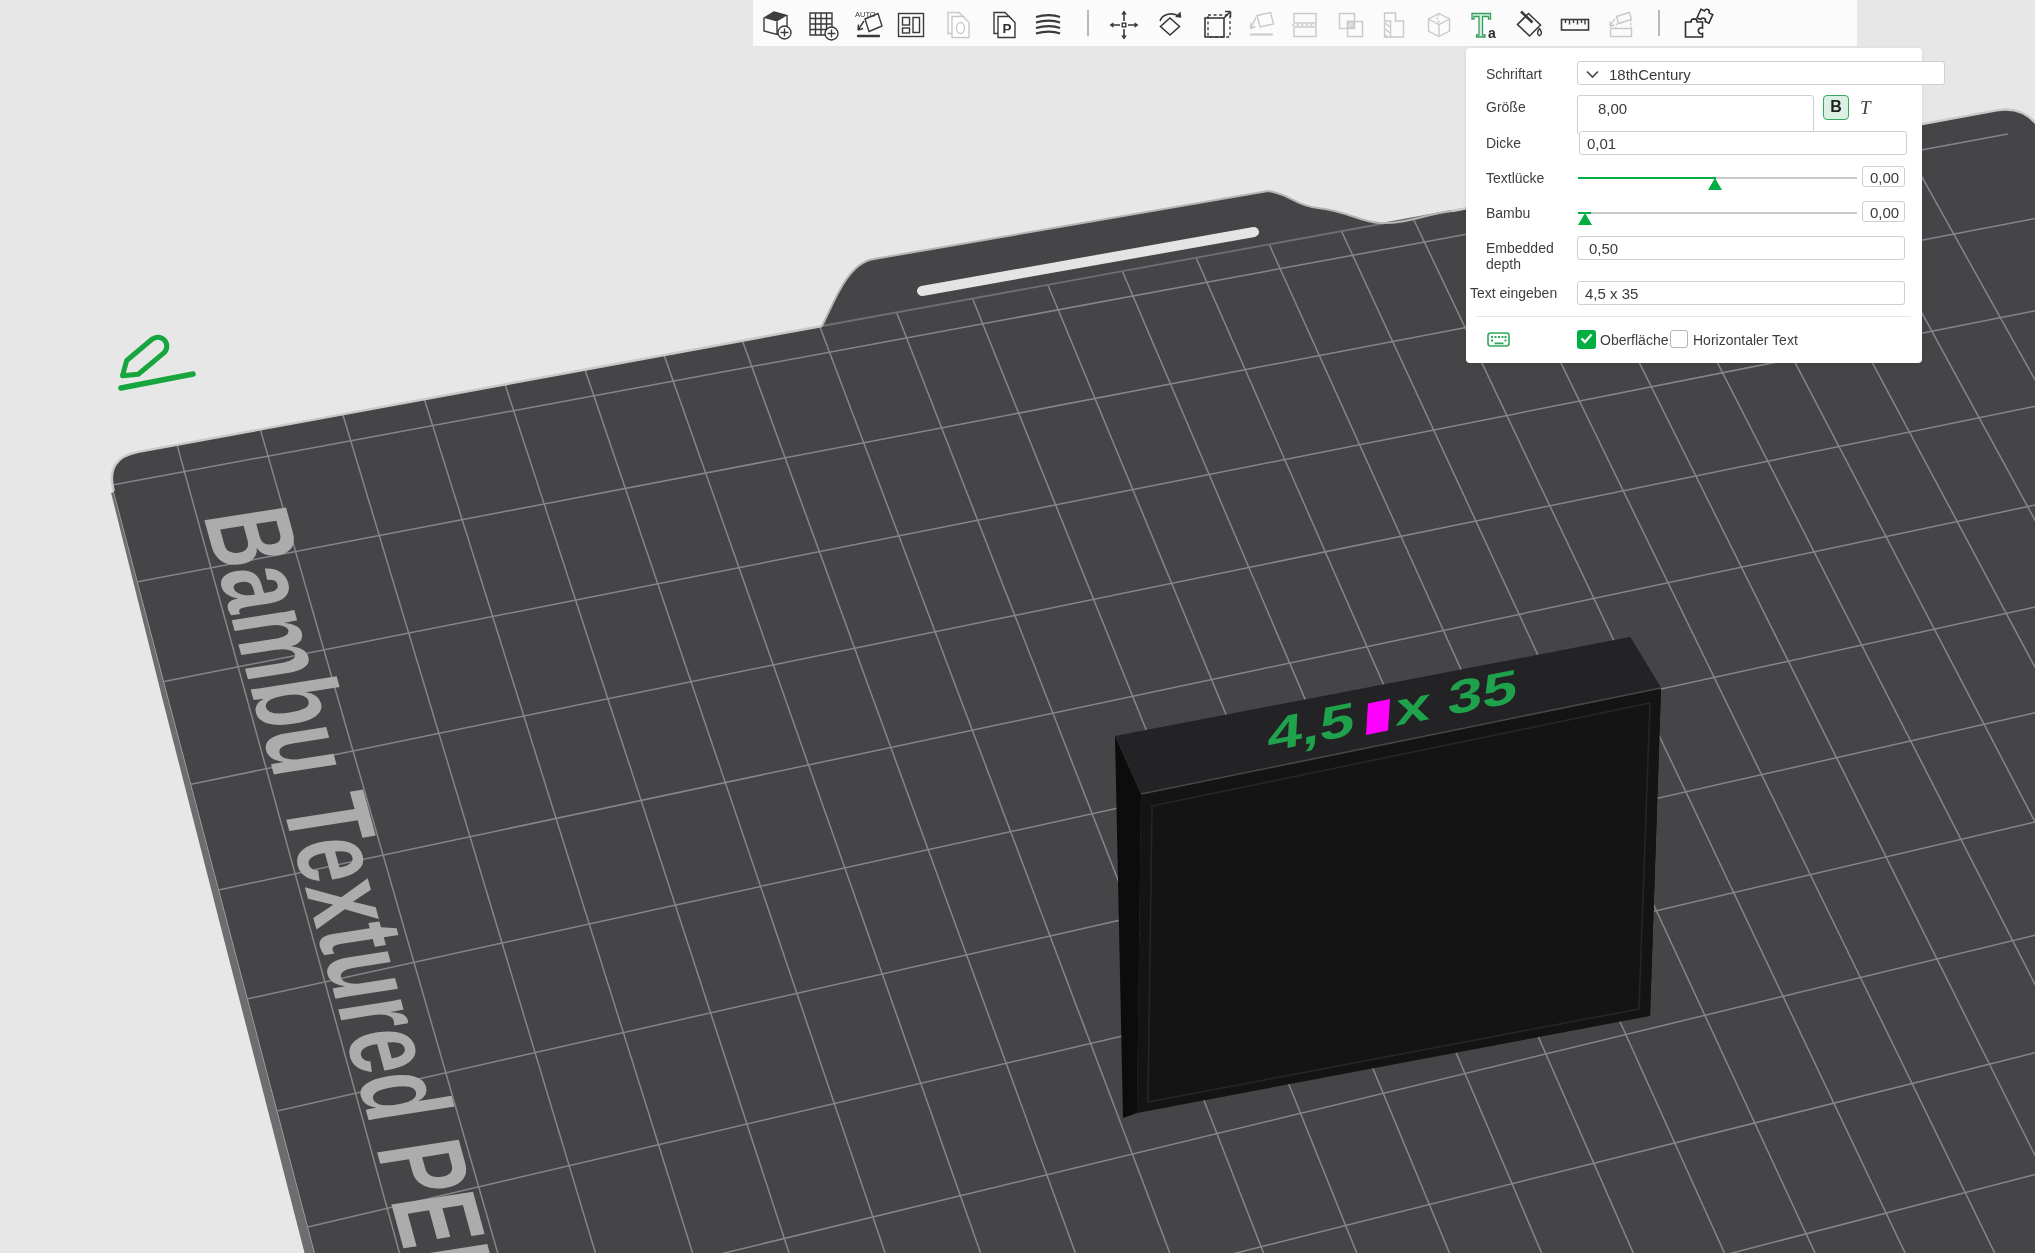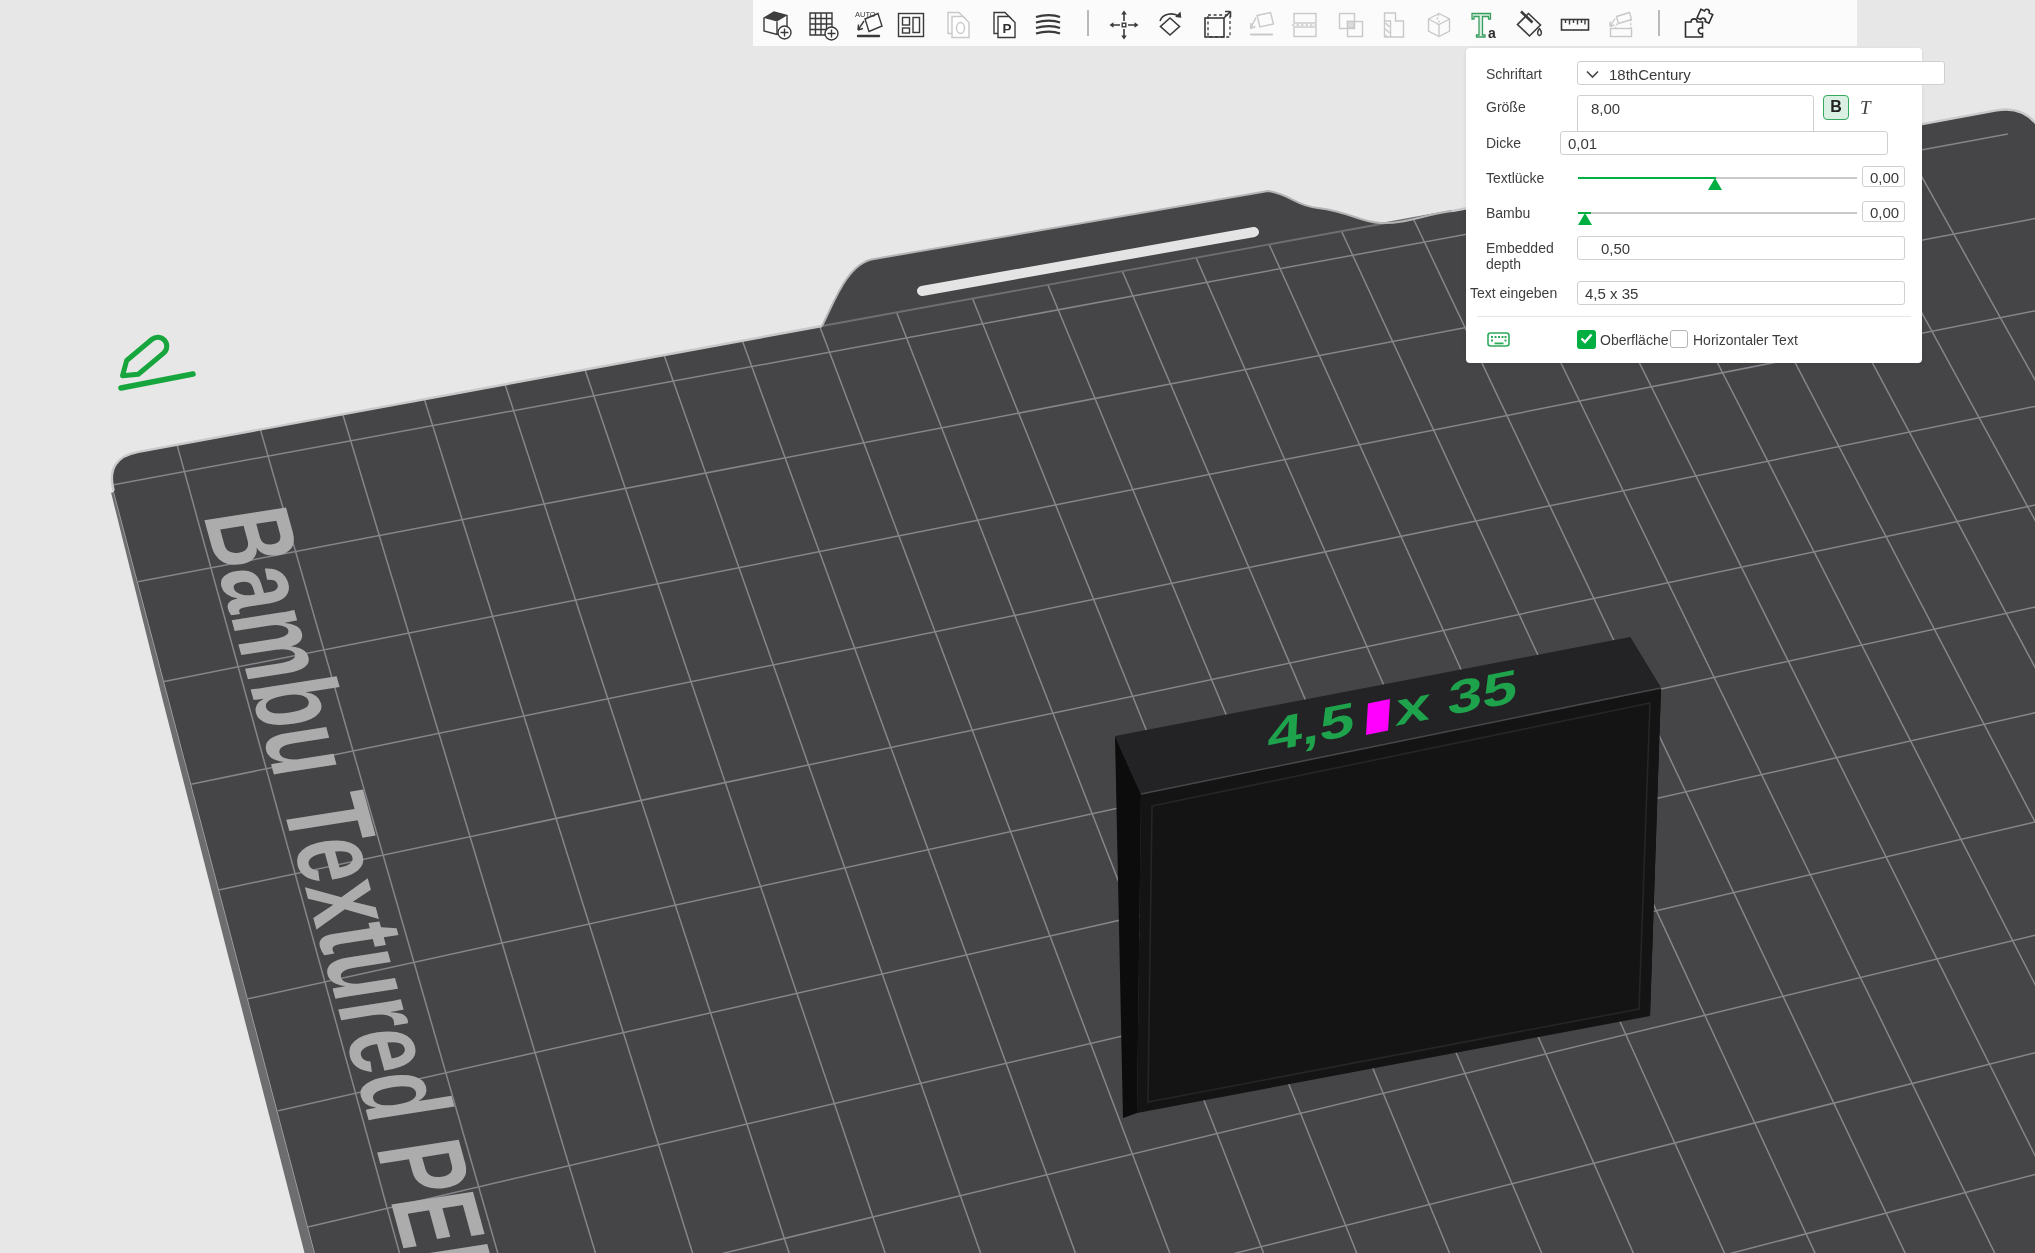--- a/index.html
+++ b/index.html
@@ -185,37 +185,37 @@
         </svg></div>
       <div style="position:absolute;left:334px;top:10px;width:2px;height:26px;background:#b9b9b9"></div>
       <div style="position:absolute;left:905px;top:10px;width:2px;height:26px;background:#b9b9b9"></div>
     </div>
 <div style="position:absolute;left:1466px;top:48px;width:456px;height:315px;background:#fff;border-radius:4px;box-shadow:0 1px 4px rgba(0,0,0,0.08)">
       <div style="position:absolute;left:20px;top:18px;font-size:14px;color:#3e3e3e">Schriftart</div>
       <div style="position:absolute;left:111px;top:13px;width:368px;height:24px;border:1px solid #cfcfcf;border-radius:3px;background:#fff;font-size:15px;color:#3a3a3a;line-height:24px;padding-left:7px;box-sizing:border-box"><span style="display:inline-block;vertical-align:1px;margin-right:9px"><svg width="15" height="9" viewBox="0 0 15 9">
             <path d="M2 1.5 L7.5 7 L13 1.5" fill="none" stroke="#4a4a4a" stroke-width="1.7"></path>
           </svg></span>18thCentury</div>
       <div style="position:absolute;left:20px;top:51px;font-size:14px;color:#3e3e3e">Größe</div>
-      <div style="position:absolute;left:111px;top:47px;width:237px;height:40px;border:1px solid #cfcfcf;border-radius:3px;background:#fff;font-size:15px;color:#3a3a3a;line-height:25px;padding-left:13px;box-sizing:border-box">8,00</div>
+      <div style="position:absolute;left:111px;top:47px;width:237px;height:40px;border:1px solid #cfcfcf;border-radius:3px;background:#fff;font-size:15px;color:#3a3a3a;line-height:25px;padding-left:20px;box-sizing:border-box">8,00</div>
       <div style="position:absolute;left:357px;top:47px;width:26px;height:25px;border:1.6px solid #35a95f;border-radius:4px;background:#daf0e3;box-sizing:border-box;text-align:center;font-weight:bold;font-size:16px;color:#232323;line-height:22px">B</div>
       <div style="position:absolute;left:394px;top:49px;font-size:19px;font-style:italic;color:#444;font-family:Liberation Serif,serif">T</div>
       <div style="position:absolute;left:20px;top:87px;font-size:14px;color:#3e3e3e">Dicke</div>
-      <div style="position:absolute;left:94px;top:83px;width:328px;height:24px;border:1px solid #cfcfcf;border-radius:3px;background:#fff;font-size:15px;color:#3a3a3a;line-height:24px;padding-left:7px;box-sizing:border-box">0,01</div>
+      <div style="position:absolute;left:113px;top:83px;width:328px;height:24px;border:1px solid #cfcfcf;border-radius:3px;background:#fff;font-size:15px;color:#3a3a3a;line-height:24px;padding-left:7px;box-sizing:border-box">0,01</div>
       <div style="position:absolute;left:20px;top:122px;font-size:14px;color:#3e3e3e">Textlücke</div>
       <div style="position:absolute;left:112px;top:129px;width:279px;height:1.5px;background:#c9c9c9"></div>
       <div style="position:absolute;left:112px;top:128.5px;width:138px;height:2.5px;background:#00ae42"></div>
       <div style="position:absolute;left:242px;top:130px;width:0;height:0;border-left:7px solid transparent;border-right:7px solid transparent;border-bottom:12px solid #00ae42"></div>
       <div style="position:absolute;left:396px;top:118px;width:43px;height:21px;border:1px solid #cfcfcf;border-radius:3px;background:#fff;font-size:15px;color:#3a3a3a;line-height:21px;padding-left:7px;box-sizing:border-box">0,00</div>
       <div style="position:absolute;left:20px;top:157px;font-size:14px;color:#3e3e3e">Bambu</div>
       <div style="position:absolute;left:112px;top:164px;width:279px;height:1.5px;background:#c9c9c9"></div>
       <div style="position:absolute;left:112px;top:163.5px;width:13px;height:2.5px;background:#00ae42"></div>
       <div style="position:absolute;left:112px;top:165px;width:0;height:0;border-left:7px solid transparent;border-right:7px solid transparent;border-bottom:12px solid #00ae42"></div>
       <div style="position:absolute;left:396px;top:153px;width:43px;height:21px;border:1px solid #cfcfcf;border-radius:3px;background:#fff;font-size:15px;color:#3a3a3a;line-height:21px;padding-left:7px;box-sizing:border-box">0,00</div>
       <div style="position:absolute;left:20px;top:192px;font-size:14px;color:#3e3e3e">Embedded<br>depth</div>
-      <div style="position:absolute;left:111px;top:188px;width:328px;height:24px;border:1px solid #cfcfcf;border-radius:3px;background:#fff;font-size:15px;color:#3a3a3a;line-height:24px;padding-left:23px;box-sizing:border-box">0,50</div>
+      <div style="position:absolute;left:111px;top:188px;width:328px;height:24px;border:1px solid #cfcfcf;border-radius:3px;background:#fff;font-size:15px;color:#3a3a3a;line-height:24px;padding-left:11px;box-sizing:border-box">0,50</div>
       <div style="position:absolute;left:4px;top:237px;font-size:14px;color:#3e3e3e">Text eingeben</div>
       <div style="position:absolute;left:111px;top:233px;width:328px;height:24px;border:1px solid #cfcfcf;border-radius:3px;background:#fff;font-size:15px;color:#3a3a3a;line-height:24px;padding-left:7px;box-sizing:border-box">4,5 x 35</div>
       <div style="position:absolute;left:11px;top:268px;width:434px;height:1px;background:#e6e6e6"></div>
       <div style="position:absolute;left:21px;top:282px"><svg width="23" height="19" viewBox="0 0 23 19">
           <rect x="1" y="3" width="21" height="13" rx="2.5" fill="none" stroke="#2fa95c" stroke-width="1.6"></rect>
           <g fill="#2fa95c">
             <rect x="4" y="6" width="2" height="2"></rect>
             <rect x="7.5" y="6" width="2" height="2"></rect>
             <rect x="11" y="6" width="2" height="2"></rect>
             <rect x="14.5" y="6" width="2" height="2"></rect>

